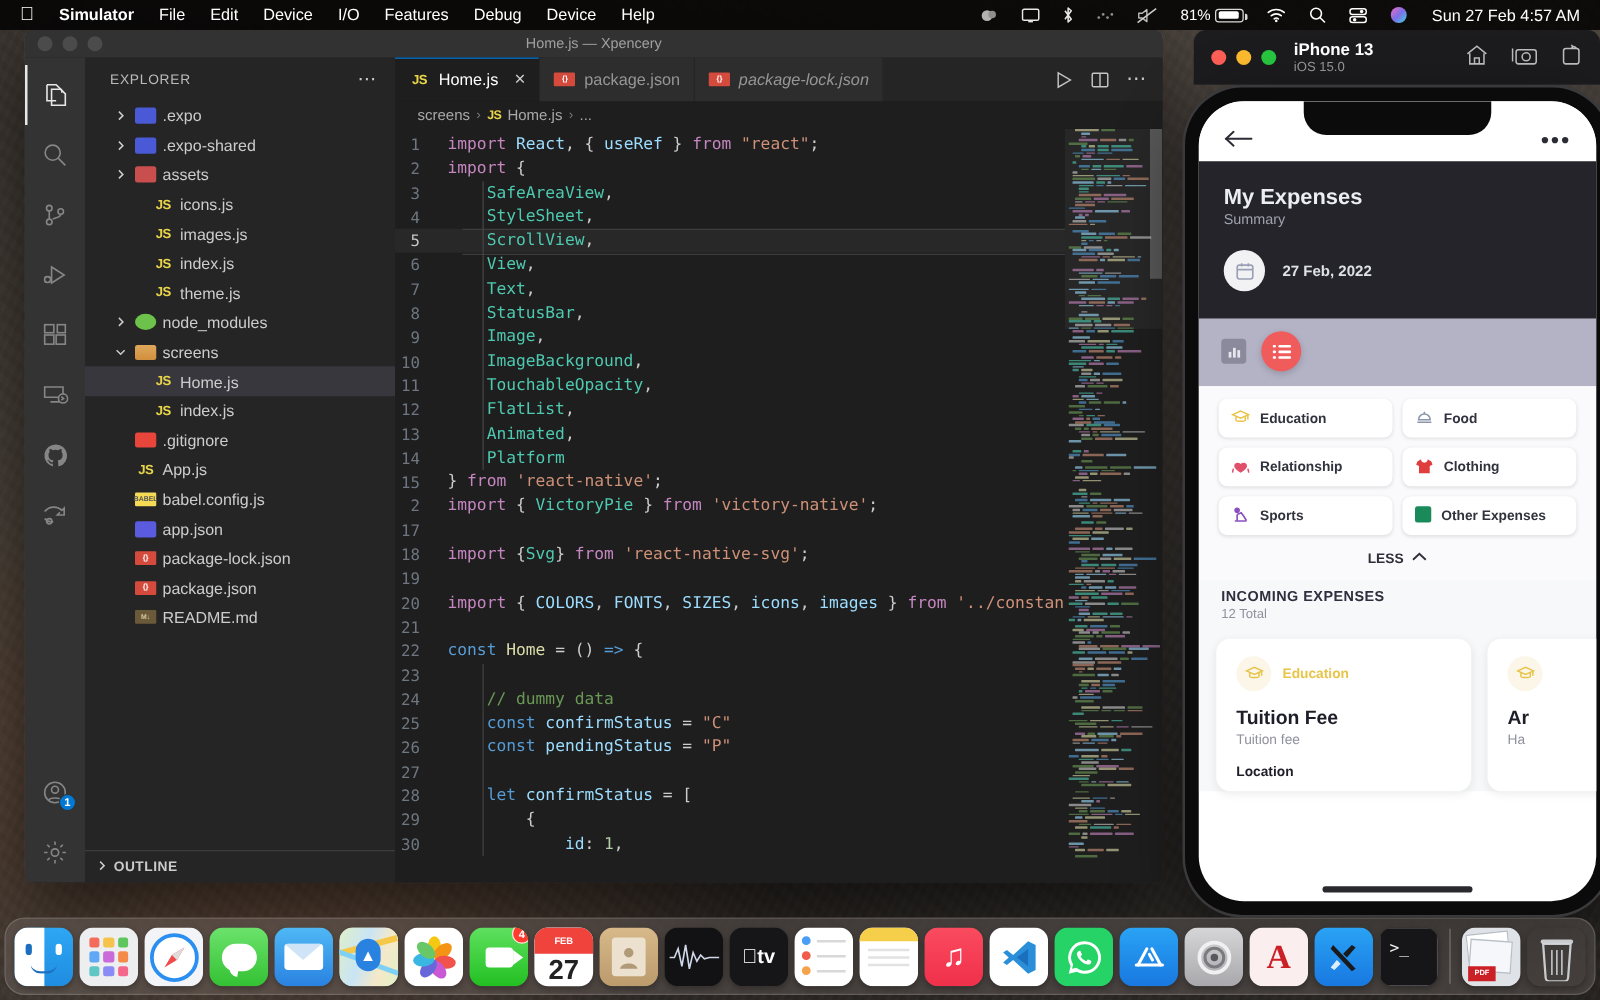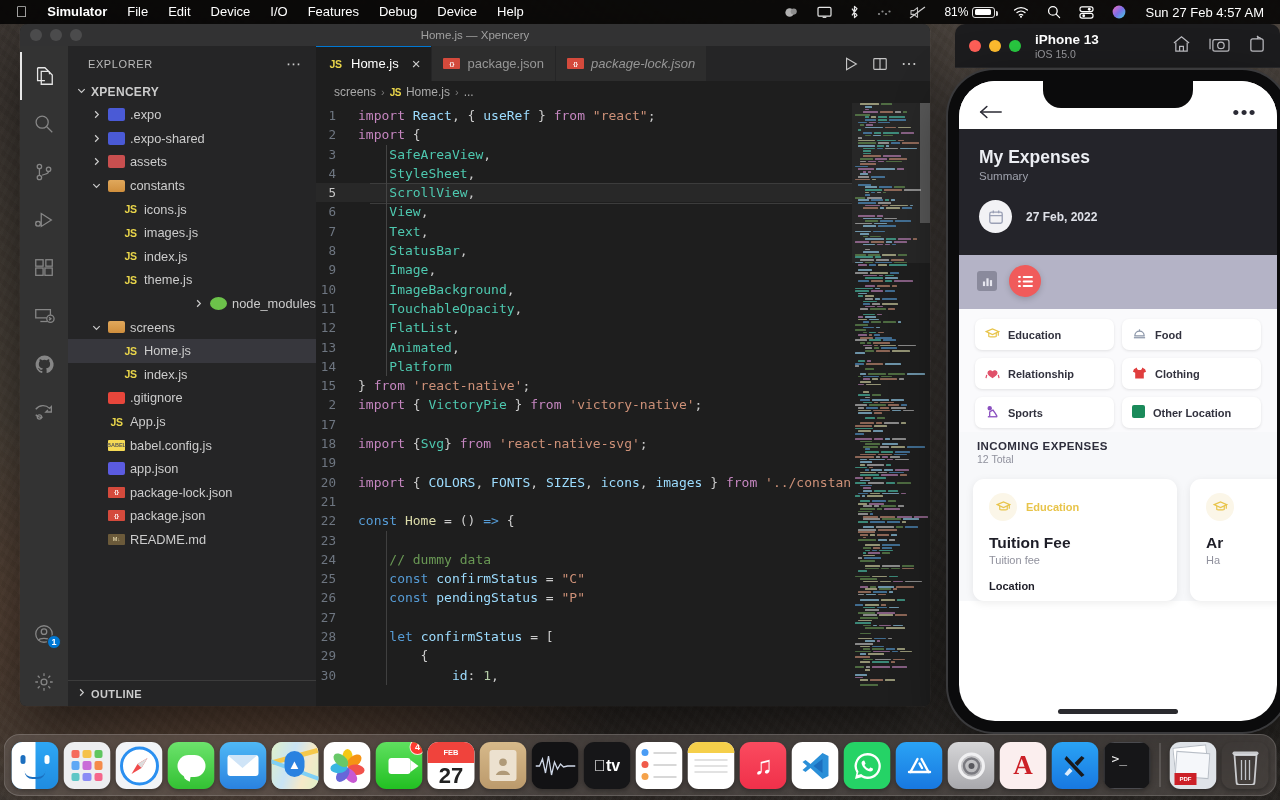--- a/index.html
+++ b/index.html
@@ -507,28 +507,20 @@
             <path d="M12 2.5v3M12 18.5v3M2.5 12h3M18.5 12h3M5.2 5.2l2.1 2.1M16.7 16.7l2.1 2.1M18.8 5.2l-2.1 2.1M7.3 16.7l-2.1 2.1"></path>
           </svg>
       </div>
     </div>
 
     <div id="sidebar">
       <div id="sb-header">
         <span>EXPLORER</span>
         <span class="dots">⋯</span>
       </div>
-      <div id="sb-root">
-        <span>
-          <svg width="11" height="11" viewBox="0 0 12 12" fill="none" stroke="#ccc" stroke-width="1.3">
-              <path d="M2.5 4.5L6 8l3.5-3.5"></path>
-            </svg>
-        </span>
-        <span>XPENCERY</span>
-      </div>
       <div id="tree">
           <div class="row" style="padding-left: 22px;">
             <span class="chev">
               <svg width="11" height="11" viewBox="0 0 12 12" fill="none" stroke="#ccc" stroke-width="1.3">
                 <path d="M4.5 2.5L8 6l-3.5 3.5"></path>
               </svg>
             </span>
             <span class="ficon ic-expo"></span>
             <span>.expo</span>
           </div>
@@ -543,50 +535,41 @@
           </div>
           <div class="row" style="padding-left: 22px;">
             <span class="chev">
               <svg width="11" height="11" viewBox="0 0 12 12" fill="none" stroke="#ccc" stroke-width="1.3">
                 <path d="M4.5 2.5L8 6l-3.5 3.5"></path>
               </svg>
             </span>
             <span class="ficon ic-assets"></span>
             <span>assets</span>
           </div>
-          <div class="row" style="padding-left: 22px;">
-            <span class="chev">
-              <svg width="11" height="11" viewBox="0 0 12 12" fill="none" stroke="#ccc" stroke-width="1.3">
-                <path d="M2.5 4.5L6 8l3.5-3.5"></path>
-              </svg>
-            </span>
-            <span class="ficon ic-folder"></span>
-            <span>constants</span>
-          </div>
           <div class="row" style="padding-left: 36px;">
             <span class="chev"></span>
             <span class="ficon ic-js">JS</span>
             <span>icons.js</span>
           </div>
           <div class="row" style="padding-left: 36px;">
             <span class="chev"></span>
             <span class="ficon ic-js">JS</span>
             <span>images.js</span>
           </div>
           <div class="row" style="padding-left: 36px;">
             <span class="chev"></span>
             <span class="ficon ic-js">JS</span>
             <span>index.js</span>
           </div>
           <div class="row" style="padding-left: 36px;">
             <span class="chev"></span>
             <span class="ficon ic-js">JS</span>
             <span>theme.js</span>
           </div>
-          <div class="row" style="padding-left: 22px; justify-content: flex-end;">
+          <div class="row" style="padding-left: 22px;">
             <span class="chev">
               <svg width="11" height="11" viewBox="0 0 12 12" fill="none" stroke="#ccc" stroke-width="1.3">
                 <path d="M4.5 2.5L8 6l-3.5 3.5"></path>
               </svg>
             </span>
             <span class="ficon ic-node"></span>
             <span>node_modules</span>
           </div>
           <div class="row" style="padding-left: 22px;">
             <span class="chev">
@@ -1763,24 +1746,32 @@
             <span class="cat-ic"><svg width="15" height="14" viewBox="0 0 16 15" fill="none" stroke="#8a4fbf" stroke-width="1.4">
                 <circle cx="5" cy="3.4" r="1.7" fill="#8a4fbf"></circle>
                 <path d="M3 12.6h10"></path>
                 <path d="M5 7l3.5-1.5L11 9l2 3.4"></path>
                 <path d="M5 7v5.4"></path>
               </svg></span>
             <span>Sports</span>
           </div>
           <div class="cat-card">
             <span class="cat-ic"><span class="sw" style="background:#1a8a5a"></span></span>
-            <span>Other Location</span>
+            <span>Other Expenses</span>
           </div>
         </div>
 
+      <div id="less-row">
+        <span>LESS</span>
+        <span>
+          <svg width="13" height="9" viewBox="0 0 14 9" fill="none" stroke="currentColor" stroke-width="1.6">
+              <path d="M1.5 7L7 1.8 12.5 7"></path>
+            </svg>
+        </span>
+      </div>
 
       <div id="inc-head">
         <div id="inc-title">INCOMING EXPENSES</div>
         <div id="inc-total">12 Total</div>
       </div>
 
       <div id="inc-cards">
           <div class="exp-card">
             <div class="exp-cat-row">
               <span class="exp-cat-ic">

